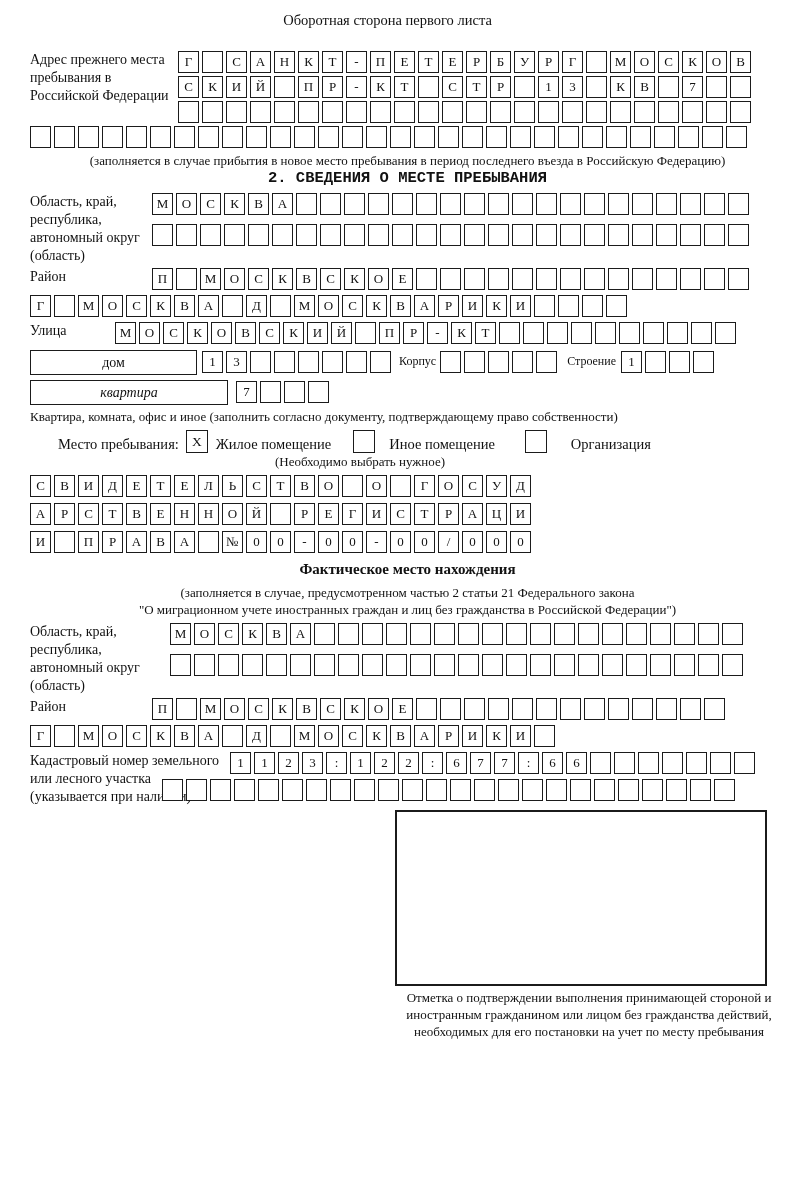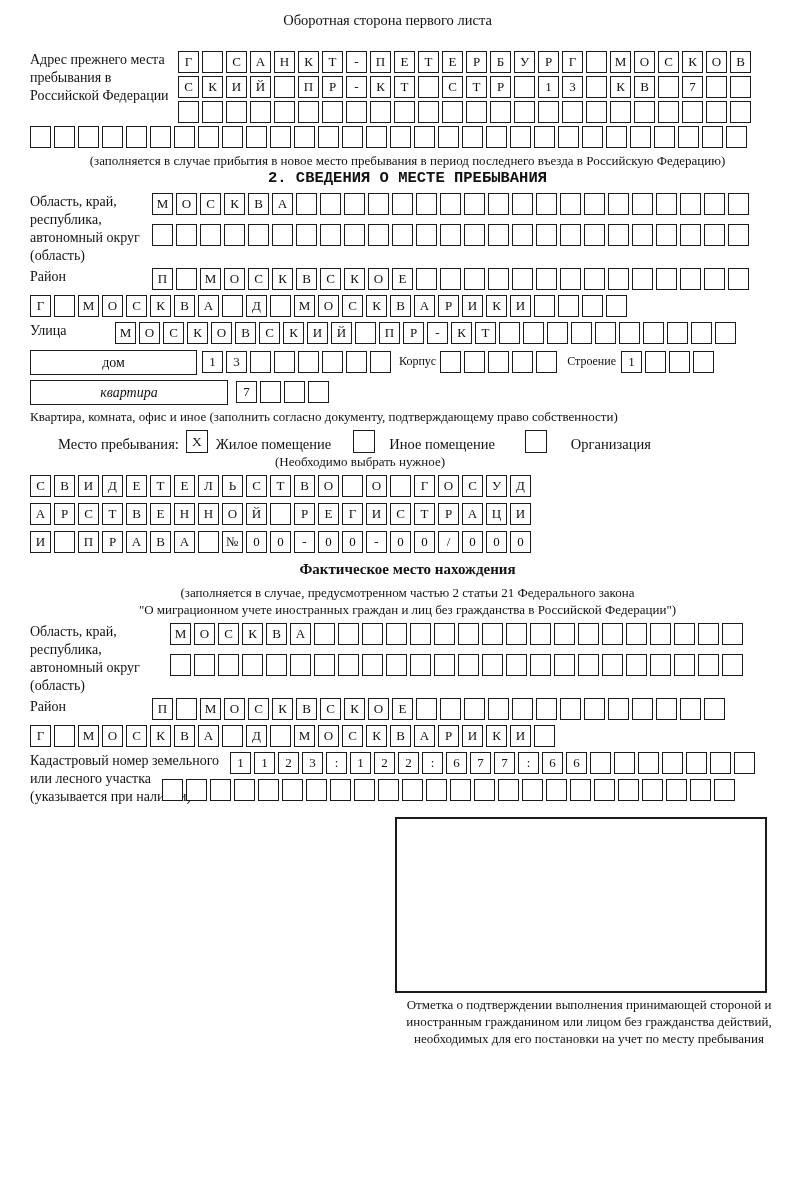--- a/index.html
+++ b/index.html
@@ -610,18 +610,18 @@
           <span class="cell"></span>
           <span class="cell"></span>
           <span class="cell"></span>
           <span class="cell"></span>
           <span class="cell"></span>
           <span class="cell"></span>
         </div>
     </div>
   </div>
 
-  <div class="mark-area" style="margin-top:11px;font-family:Liberation Serif, serif;">
+  <div class="mark-area" style="margin-top:4px;font-family:Liberation Serif, serif;">
     <div class="mark-box"></div>
     <div class="mark-caption">Отметка о подтверждении выполнения принимающей стороной и иностранным гражданином или лицом без гражданства действий, необходимых для его постановки на учет по месту пребывания</div>
   </div>
 
 </div>
 
 </body></html>

